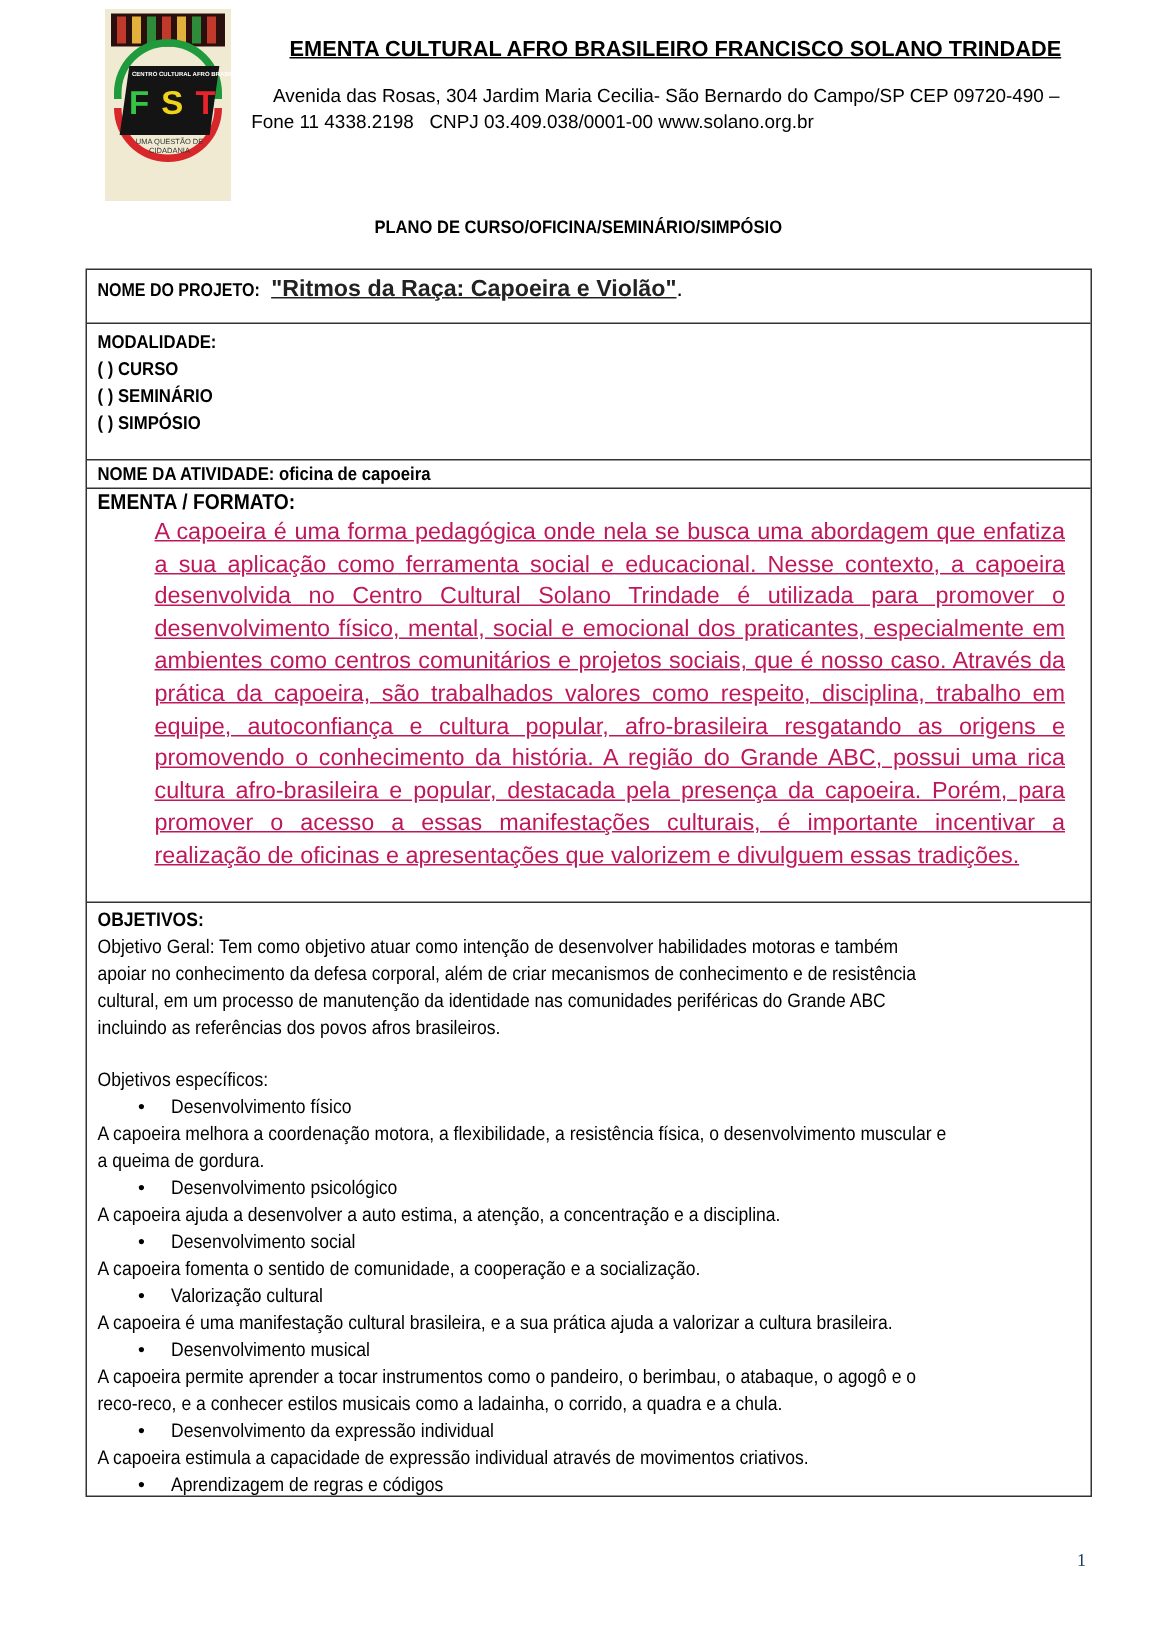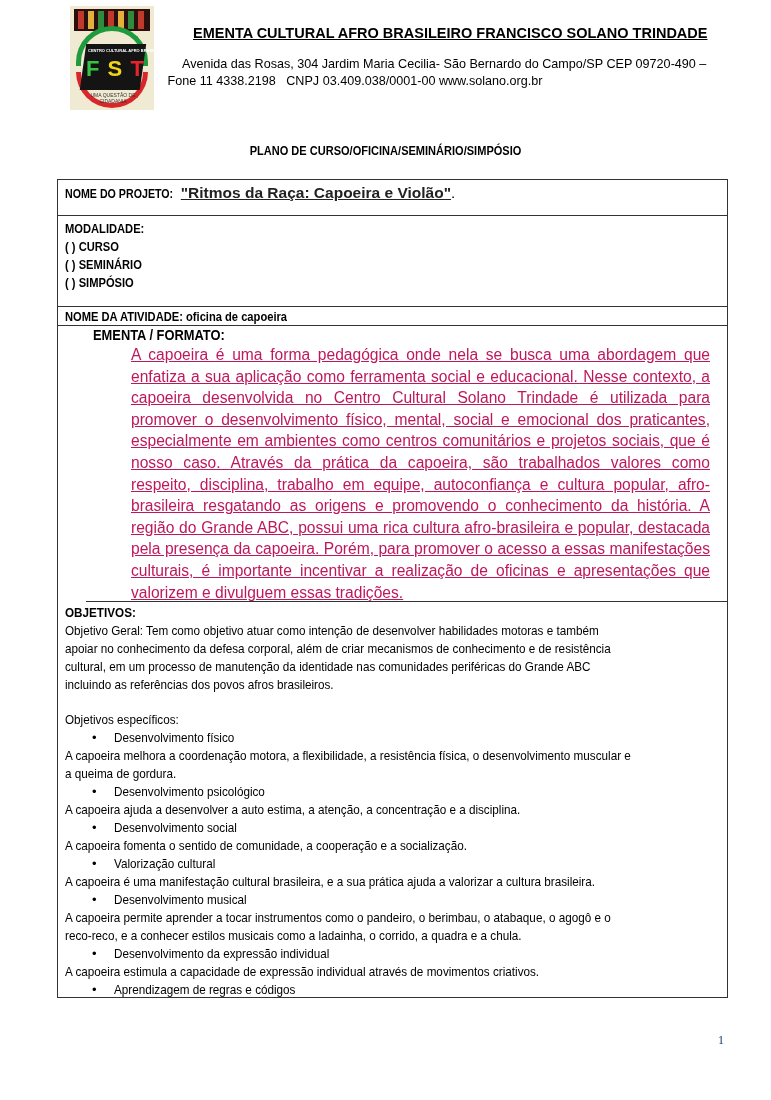--- a/index.html
+++ b/index.html
@@ -1,19 +1,19 @@
 <!DOCTYPE html>
 <html><head>
 <meta charset="utf-8">
 <style>
   html, body { margin: 0; padding: 0; background: #ffffff; }
   body { width: 771px; height: 1100px; position: relative; overflow: hidden; color: #000; }
 
   
-  #logo { position: absolute; left: 70px; top: 6px; width: 84px; height: 104px; background: #f1ead2; overflow: hidden; }
+  #logo { position: absolute; left: 70px; top: 6px; width: 84px; height: 128px; background: #f1ead2; overflow: hidden; }
   #logo .band { position: absolute; left: 4px; top: 3px; width: 76px; height: 22px; background: #2a0f0f; }
   #logo .band i { position: absolute; top: 2px; width: 6px; height: 18px; }
   #logo .arc-top { position: absolute; left: 6px; top: 20px; width: 72px; height: 40px; border: 5px solid #1f9a3c; border-bottom: none; border-radius: 40px 40px 0 0; box-sizing: border-box; }
   #logo .arc-bot { position: absolute; left: 6px; top: 66px; width: 72px; height: 36px; border: 5px solid #d8262b; border-top: none; border-radius: 0 0 40px 40px; box-sizing: border-box; }
   #logo .card { position: absolute; left: 13px; top: 38px; width: 60px; height: 46px; background: #141414; transform: skewX(-8deg); }
   #logo .fst { position: absolute; left: 16px; top: 50px; font: bold 22px "Liberation Sans", sans-serif; letter-spacing: 1px; }
   #logo .fst .f { color: #35c443; } #logo .fst .s { color: #f0d418; } #logo .fst .t { color: #e8242a; }
   #logo .tiny { position: absolute; left: 18px; top: 41px; font: bold 5px "Liberation Sans", sans-serif; color: #fff; }
   #logo .tiny2 { position: absolute; left: 15px; top: 86px; font: 5px "Liberation Sans", sans-serif; color: #333; text-align: center; width: 56px; line-height: 6px; }
 
@@ -31,21 +31,21 @@
   .lbl { font: bold 12.4px "Liberation Sans", sans-serif; transform-origin: left; display: inline-block; transform: scaleX(0.9); white-space: nowrap; }
 
   #row-projeto { height: 36px; padding-top: 4px; }
   #row-projeto .pval { font: bold 15.5px "Liberation Sans", sans-serif; text-decoration: underline; color: #222; }
   #row-projeto .pdot { font: 15px "Liberation Sans", sans-serif; }
 
   #row-modalidade { height: 91px; padding-top: 3px; }
   #row-modalidade .line { height: 18px; line-height: 18px; }
   #row-area, #row-atividade { height: 19px; line-height: 18px; }
 
-  #row-ementa { height: 276px; margin-left: 28px; }
+  #row-ementa { height: 276px; }
   #row-ementa .ehead { font: bold 14.3px "Liberation Sans", sans-serif; display: inline-block; transform: scaleX(0.9); transform-origin: left; line-height: 18px; }
   #ementa-text { margin: 0 17px 0 38px; font: 15.6px "Liberation Sans", sans-serif; line-height: 21.6px; text-align: justify; color: #be185d; text-decoration: underline; }
 
   #row-objetivos { padding-top: 2px; font: 13px "Liberation Sans", sans-serif; height: 395px; line-height: 18px; }
   .objtxt { display: block; transform: scaleX(0.9); transform-origin: left; width: 735px; }
   .bullet { padding-left: 27px; display: flex; }
   .bullet .dot { width: 22px; }
   .gap { height: 17px; }
 
   #page-number { position: absolute; left: 718px; top: 1033px; font: 12px "Liberation Serif", serif; color: #1c3a6a; }

